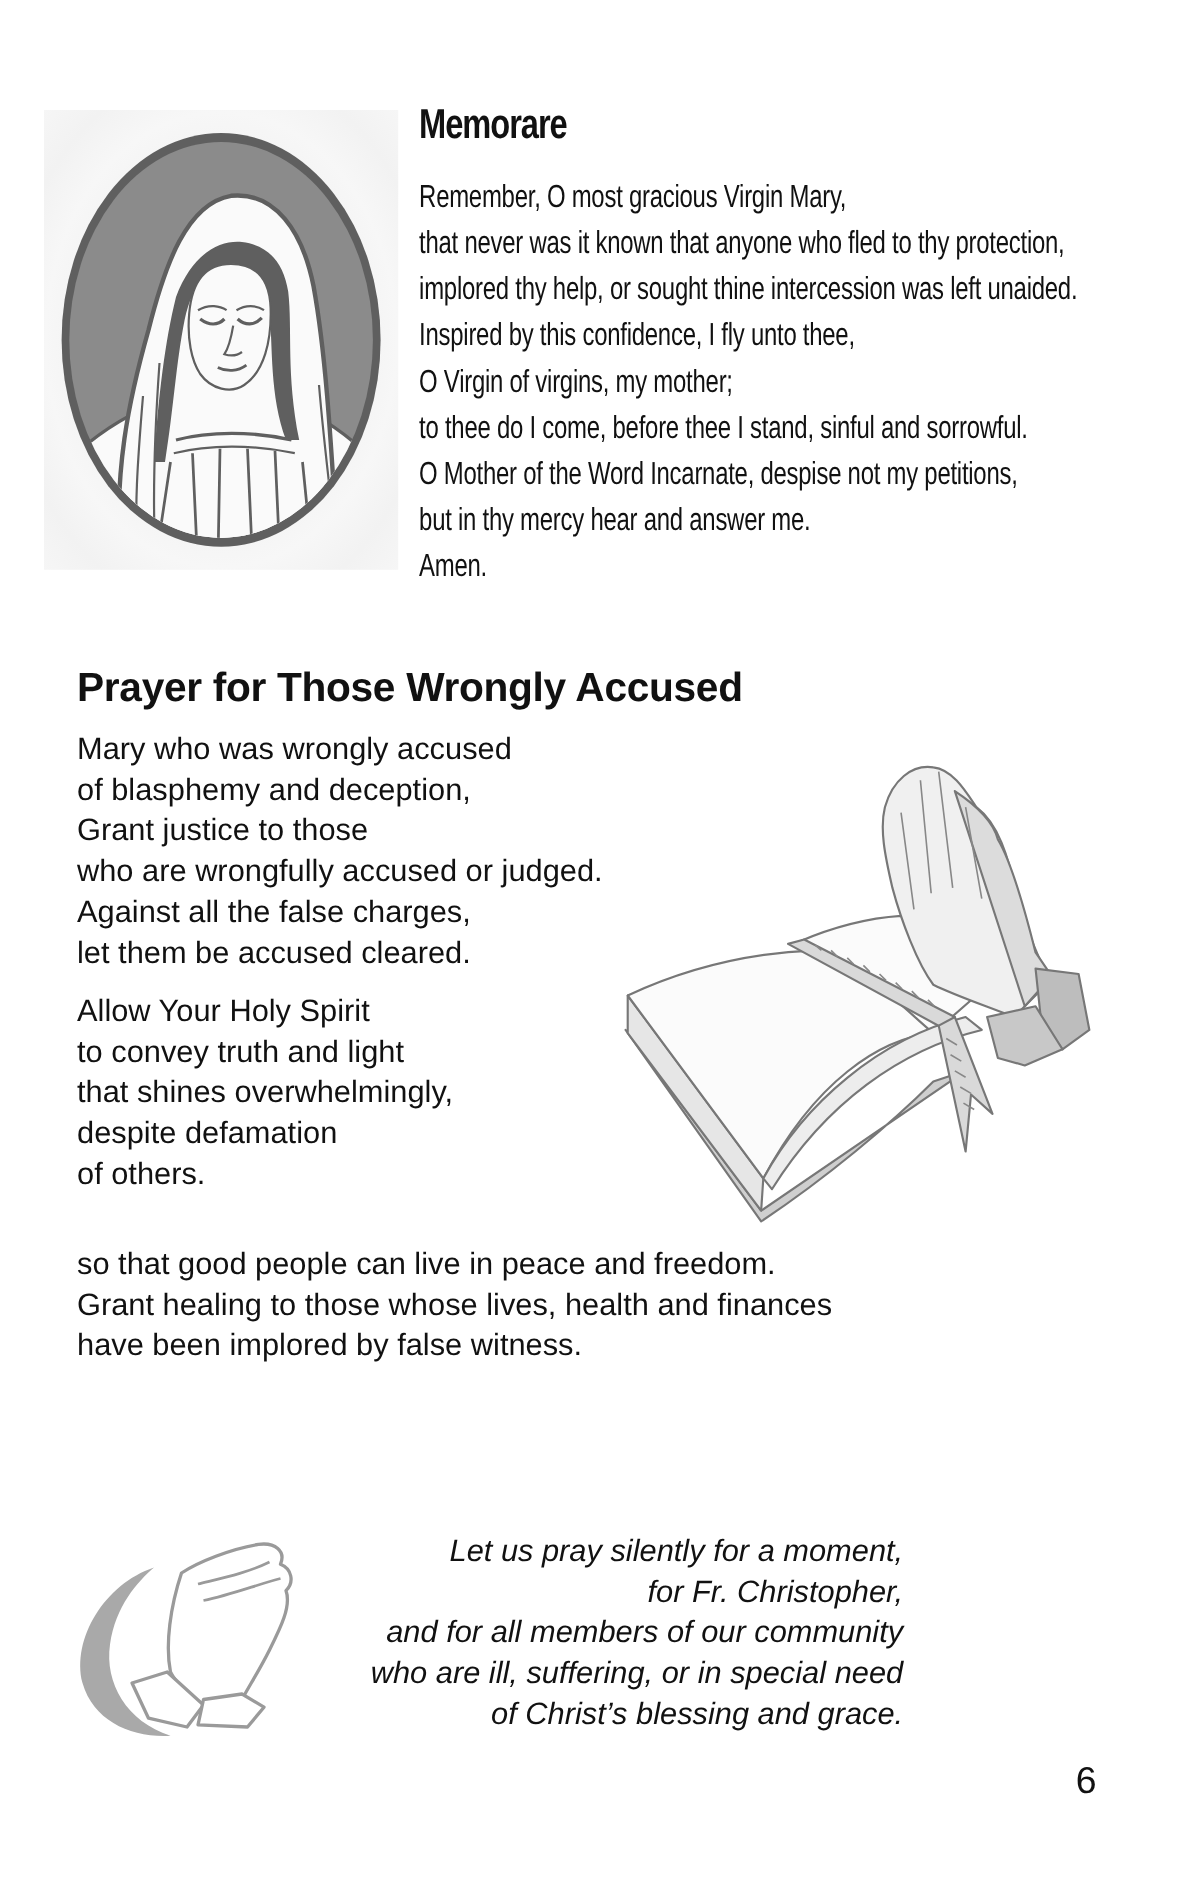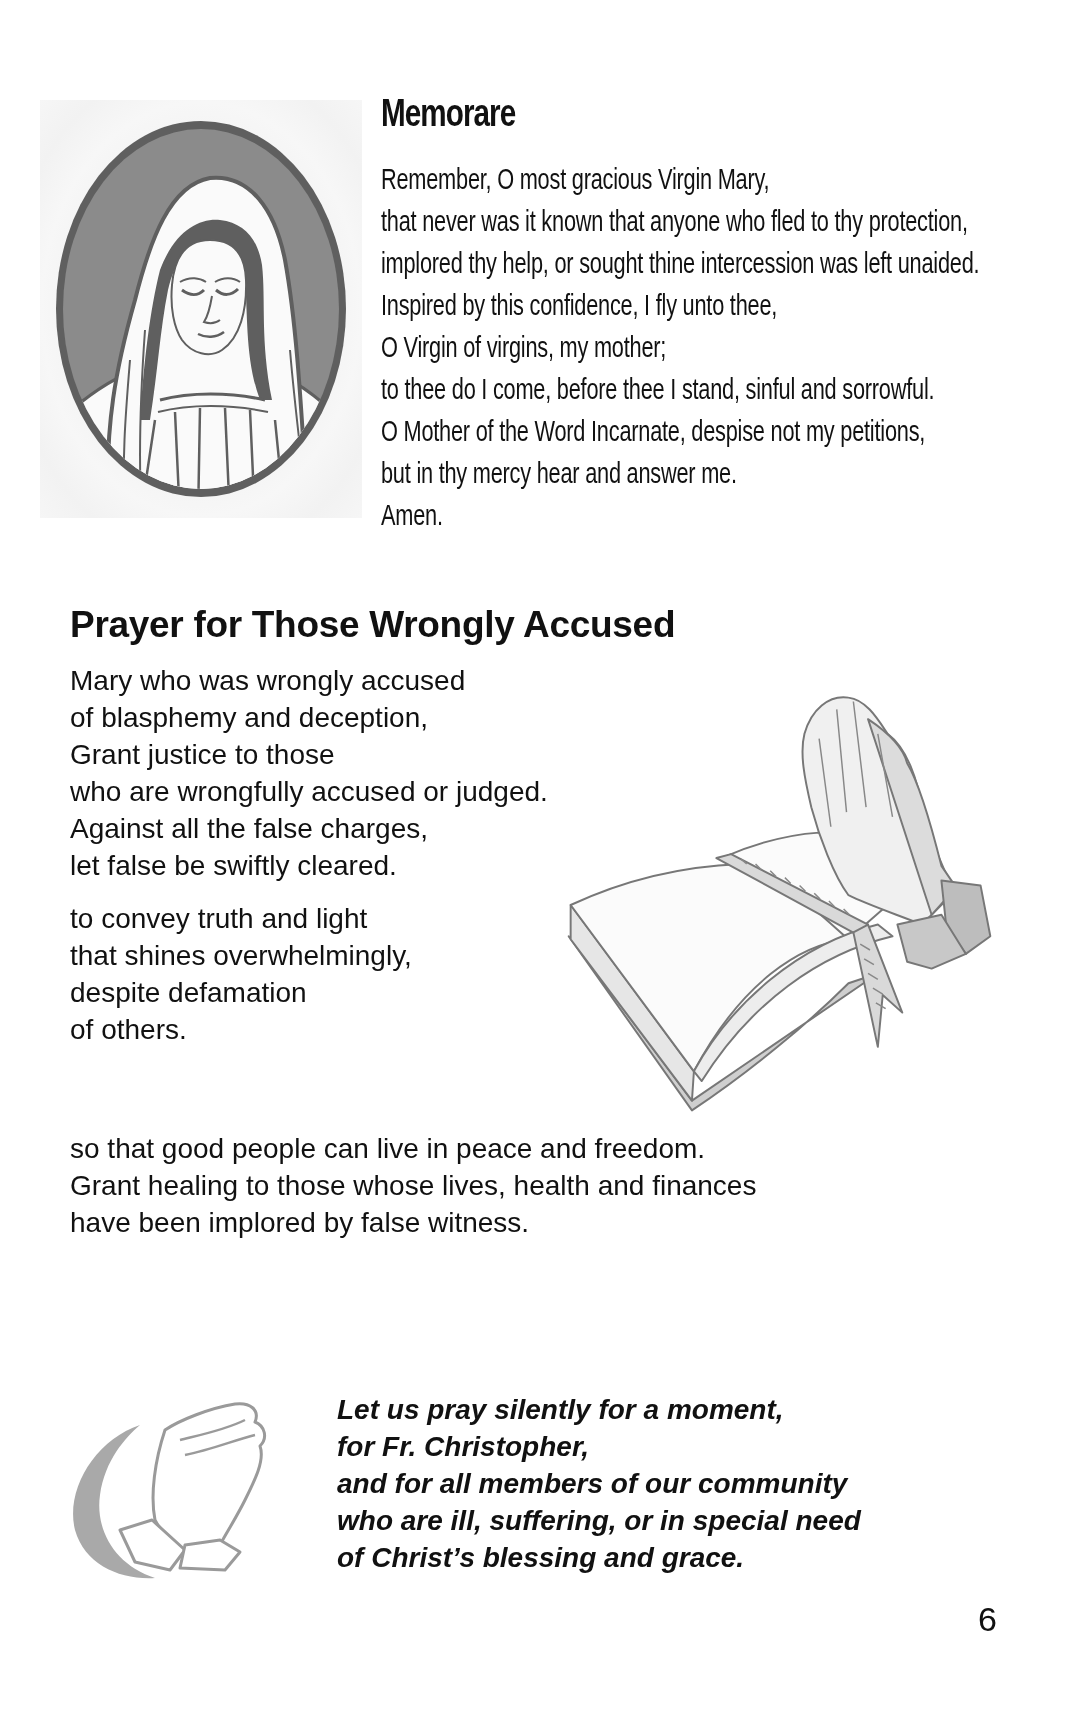--- a/index.html
+++ b/index.html
@@ -24,21 +24,21 @@
     .stanza li { font-size: 28px; line-height: 37px; white-space: nowrap; }
     #stanza-1 { top: 662px; }
     #stanza-2 { top: 900px; }
     #stanza-3 { top: 1130px; }
 
     #bible-art { left: 555px; top: 680px; width: 450px; height: 450px; }
 
     
     #closing-art { left: 60px; top: 1380px; width: 220px; height: 200px; }
     #closing-lines { left: 337px; top: 1391px; margin: 0; padding: 0; list-style: none; }
-    #closing-lines li { font-size: 28px; line-height: 37px; font-weight: bold; font-style: italic; white-space: nowrap; }
+    #closing-lines li { font-size: 28px; line-height: 37px; font-weight: normal; font-style: italic; white-space: nowrap; text-align: right; }
 
     #page-number { left: 978px; top: 1600px; font-size: 34px; }
   </style>
 </head>
 <body>
 
 <div id="mary-box" class="abs">
   <svg width="322" height="418" viewBox="0 0 322 418">
     <defs>
       <clipPath id="ovalClip">
@@ -89,23 +89,24 @@
 </ul>
 
 <div id="prayer-title" class="abs">Prayer for Those Wrongly Accused</div>
 
 <ul id="stanza-1" class="abs stanza">
   <li>Mary who was wrongly accused</li>
   <li>of blasphemy and deception,</li>
   <li>Grant justice to those</li>
   <li>who are wrongfully accused or judged.</li>
   <li>Against all the false charges,</li>
-  <li>let false be swiftly cleared.</li>
+  <li>let them be accused cleared.</li>
 </ul>
 <ul id="stanza-2" class="abs stanza">
+  <li>Allow Your Holy Spirit</li>
   <li>to convey truth and light</li>
   <li>that shines overwhelmingly,</li>
   <li>despite defamation</li>
   <li>of others.</li>
 </ul>
 <ul id="stanza-3" class="abs stanza">
   <li>so that good people can live in peace and freedom.</li>
   <li>Grant healing to those whose lives, health and finances</li>
   <li>have been implored by false witness.</li>
 </ul>

